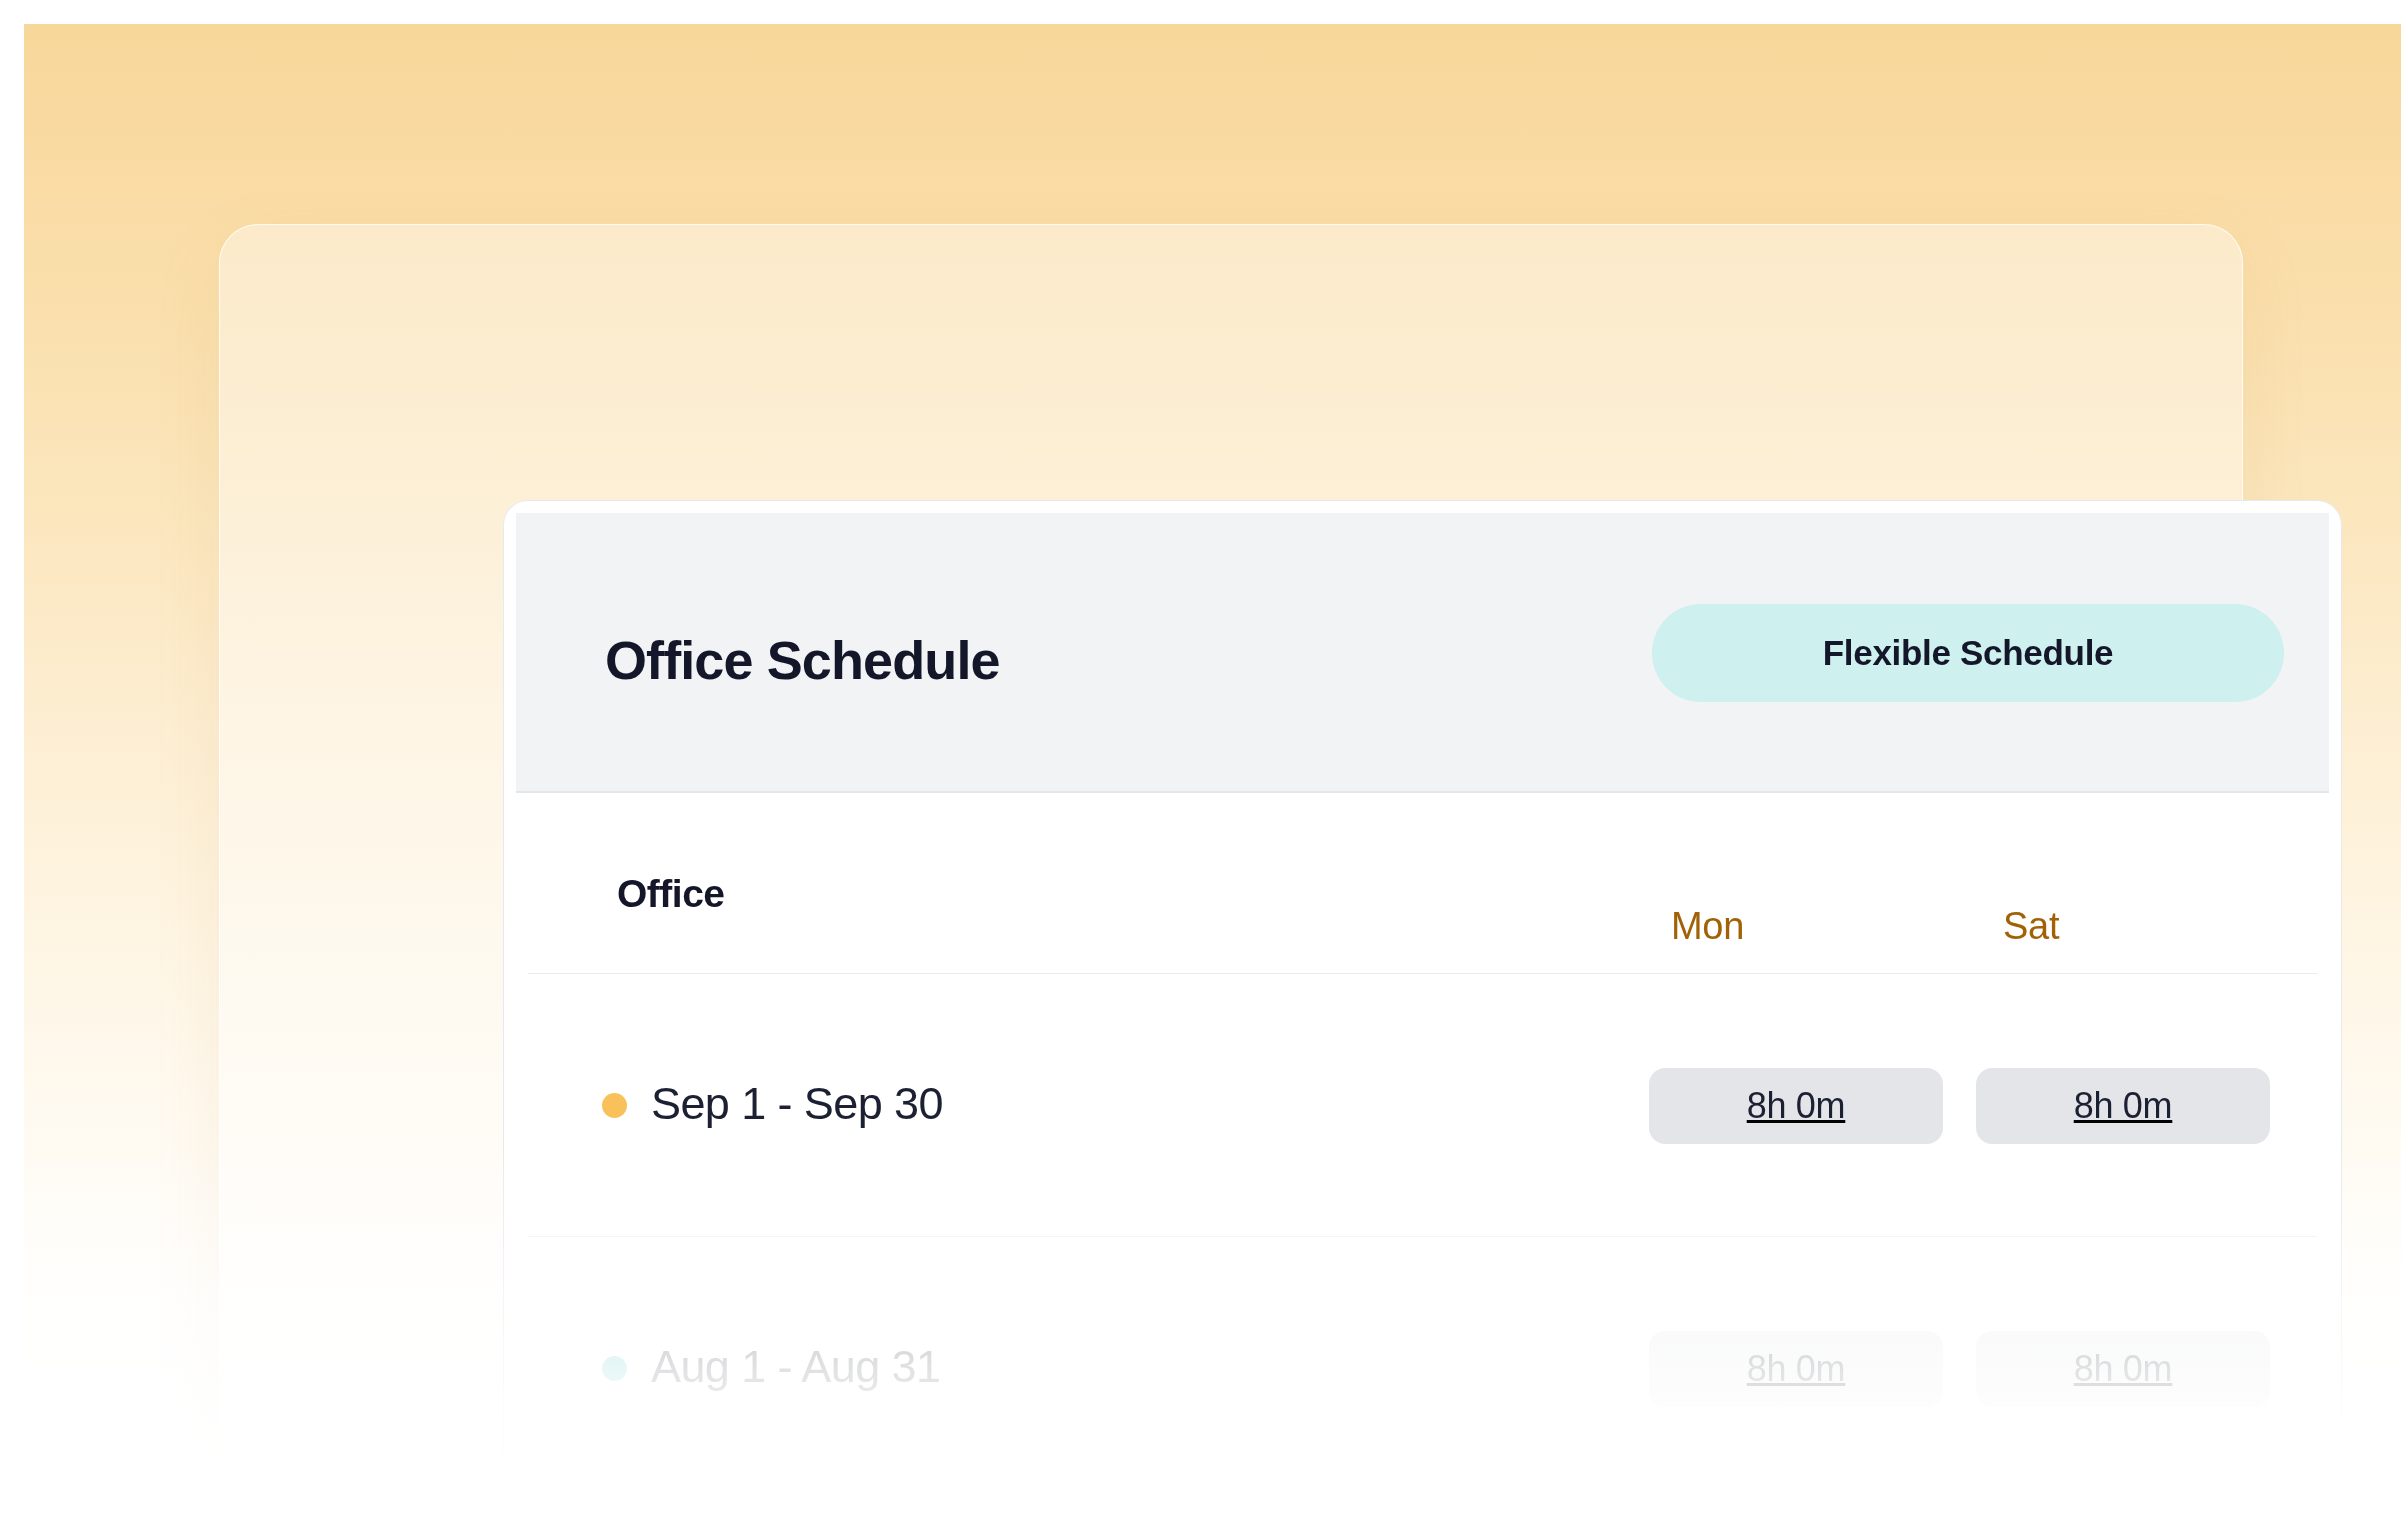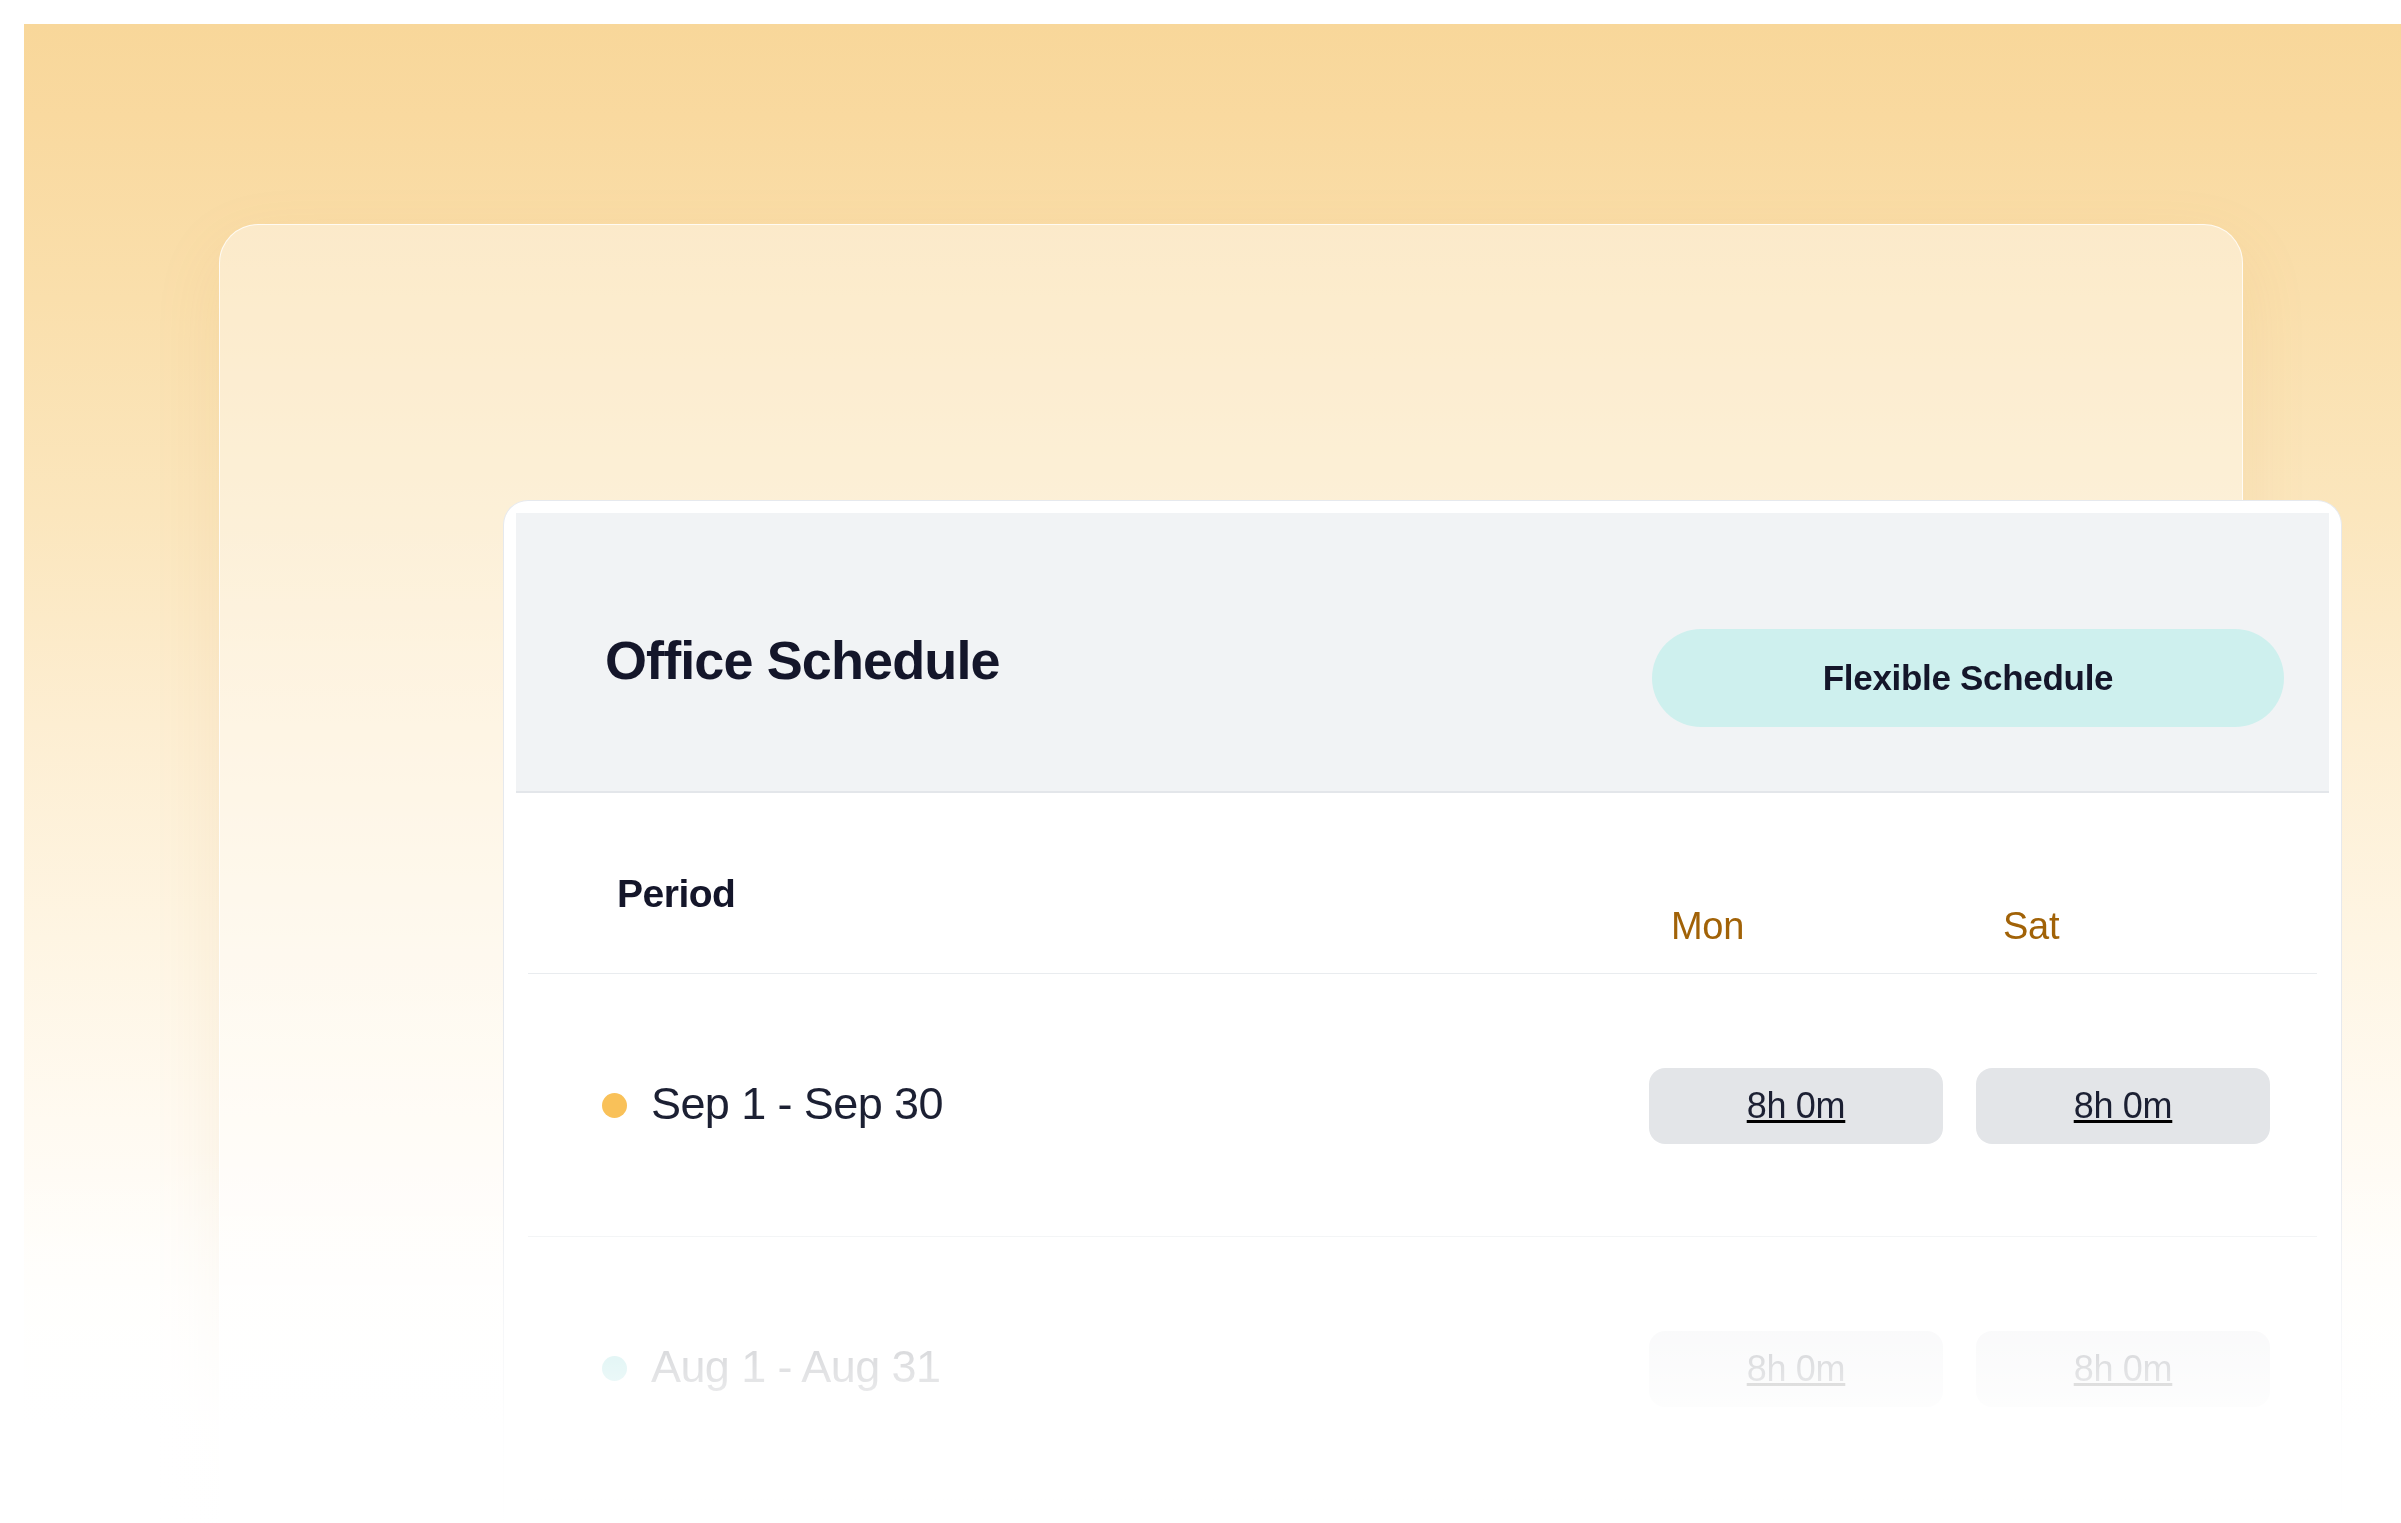--- a/index.html
+++ b/index.html
@@ -71,21 +71,20 @@
   }
   .badge {
     position:absolute;
     left:1136px; top:91px;
     width:632px; height:98px;
     border-radius:49px;
     background:#cef0ee;
     display:flex;
     align-items:center;
     justify-content:center;
-    margin-top:25px;
   }
   .badge-label {
     font-size:35px;
     font-weight:700;
     letter-spacing:-0.3px;
     color:#14162a;
   }
 
   
   .table { position:relative; }
@@ -193,21 +192,21 @@
       <div class="card-header">
         <div class="card-title">Office Schedule</div>
         <div class="badge">
           <span class="badge-label">Flexible Schedule</span>
         </div>
       </div>
 
       <div class="table">
 
         <div class="thead">
-          <div class="th-period">Period</div>
+          <div class="th-period">Office</div>
           <div class="th-day th-mon">Mon</div>
           <div class="th-day th-tue">Sat</div>
         </div>
 
         <div class="row r1">
           <span class="row-dot" style="background:#F9C159"></span>
           <div class="row-label">Sep 1 - Sep 30</div>
           <div class="cell cell-mon">
             <span class="cell-text">8h 0m</span>
           </div>

